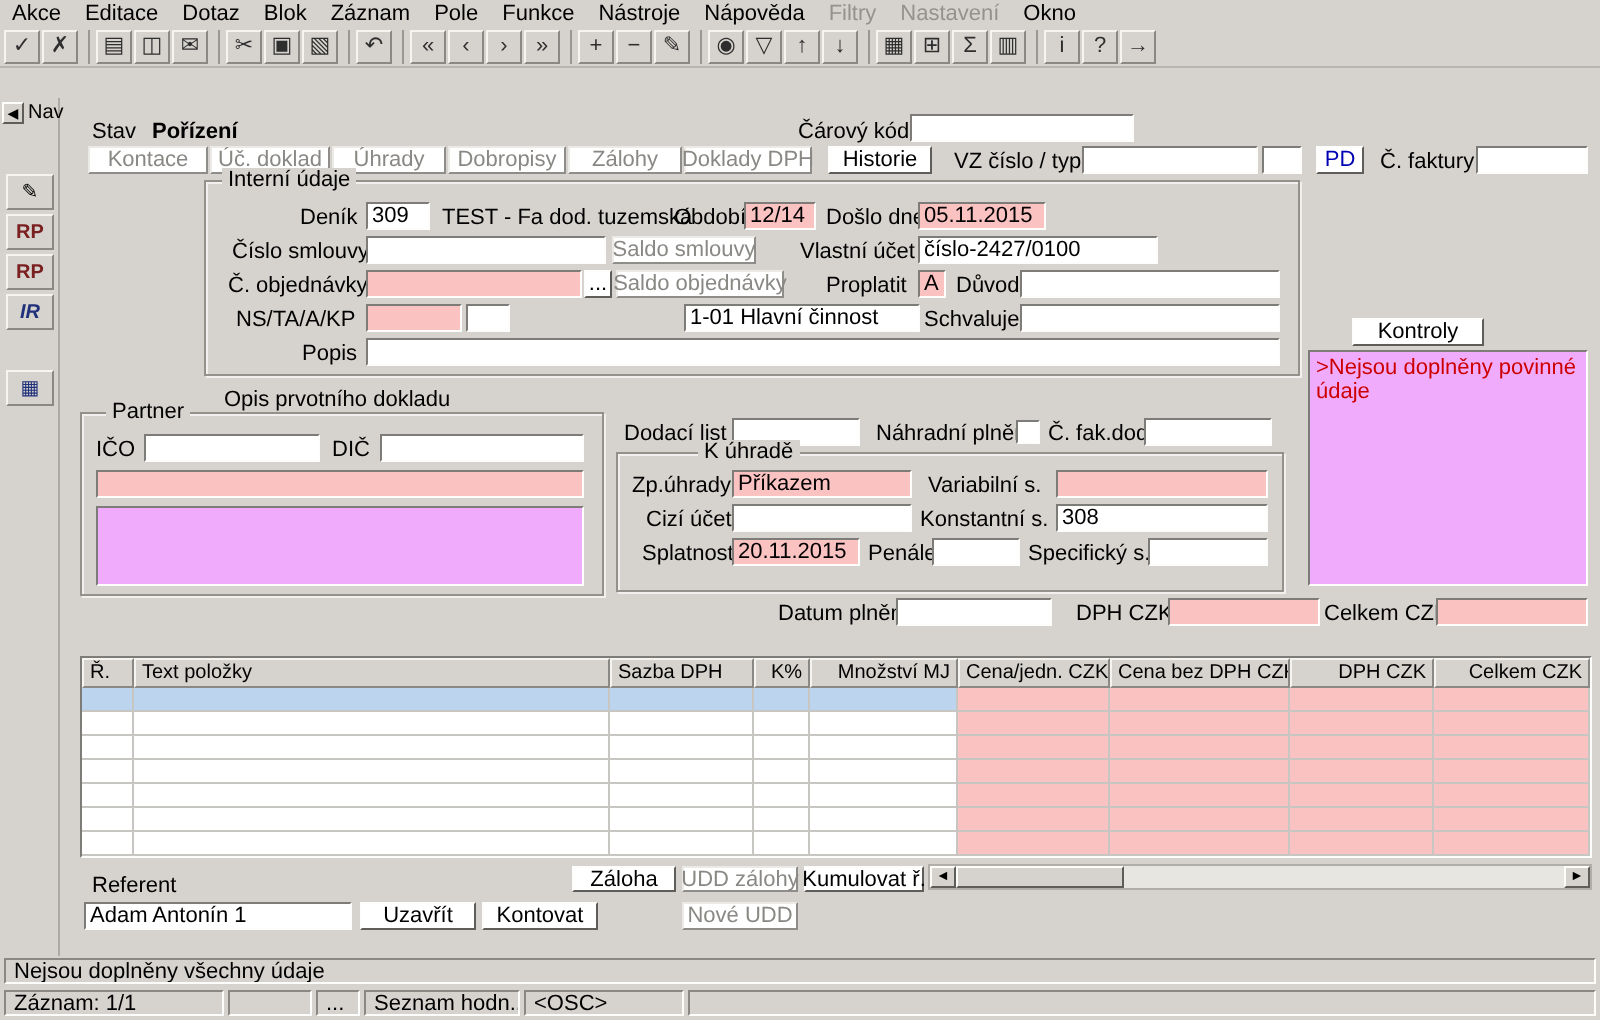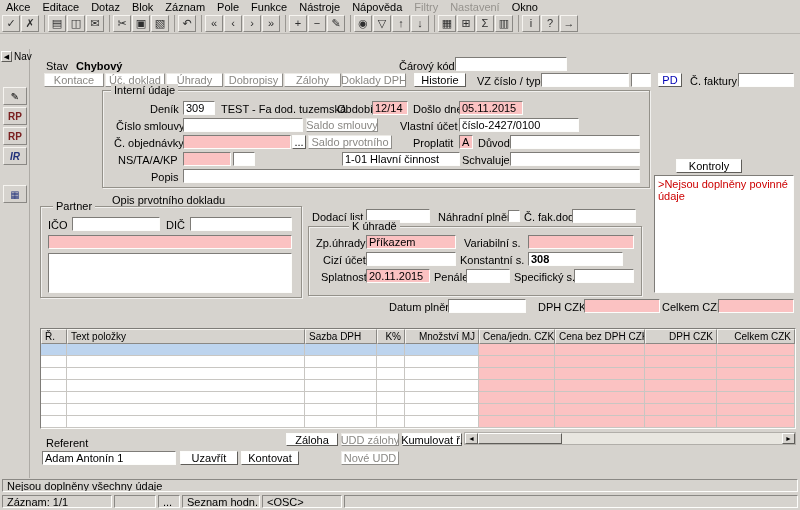--- a/index.html
+++ b/index.html
@@ -22,21 +22,21 @@
 .sideicon{position:absolute;left:3px;width:24px;height:18px;display:flex;align-items:center;justify-content:center;font-weight:bold;font-size:10px;background:#d6d3ce;border:1px solid;border-color:#f6f4f0 #8a8884 #8a8884 #f6f4f0;cursor:default}
 .lbl{position:absolute;white-space:nowrap;height:12px;line-height:12px}
 .b{font-weight:bold}
 .in{position:absolute;height:14px;border:1px solid;border-color:#7e7c78 #fdfdfb #fdfdfb #7e7c78;background:#fff;font:11px "Liberation Sans","DejaVu Sans",sans-serif;padding:0 2px;color:#000}
 .in.pink{background:#fbc2c2}
 .btn{position:absolute;height:14px;display:flex;align-items:center;justify-content:center;background:#ffffff;border:1px solid;border-color:#fdfdfb #5f5d59 #5f5d59 #fdfdfb;font-size:11px;white-space:nowrap;cursor:default}
 .btn.dis{color:#8a8884;border-color:#eceae6 #8f8d89 #8f8d89 #eceae6}
 .btn.blue{color:#0000b4;font-weight:normal}
 .gbox{position:absolute;border:1px solid #94918a;box-shadow:inset 1px 1px 0 rgba(255,255,255,.65),1px 1px 0 rgba(255,255,255,.65)}
 .glabel{position:absolute;top:-7px;left:8px;background:#d6d3ce;padding:0 3px;height:12px;line-height:12px;white-space:nowrap}
-.sunken{position:absolute;background:#ffffff;border:1px solid;border-color:#7e7c78 #fdfdfb #fdfdfb #7e7c78}
+.sunken{position:absolute;background:#f0abfc;border:1px solid;border-color:#7e7c78 #fdfdfb #fdfdfb #7e7c78}
 .chk{position:absolute;width:12px;height:12px;background:#fff;border:1px solid;border-color:#7e7c78 #fdfdfb #fdfdfb #7e7c78}
 .redmsg{display:block;padding:2px 3px;color:#cc0000;font-size:11px;line-height:12px}
 .table{position:absolute;left:40px;top:328px;width:756px;height:101px;border:1px solid;border-color:#7e7c78 #fdfdfb #fdfdfb #7e7c78;background:#fff;overflow:hidden}
 .thead{display:flex;height:15px;background:#d6d3ce}
 .th{height:15px;line-height:13px;padding:0 3px;border:1px solid;border-color:#f6f4f0 #8a8884 #8a8884 #f6f4f0;font-size:10px;overflow:hidden;white-space:nowrap;flex:none}
 .th.r{text-align:right}
 .tr{display:flex;height:12px}
 .td{height:12px;border-right:1px solid #c8c6c2;border-bottom:1px solid #c8c6c2;background:#fff;flex:none}
 .tr.sel .td{background:#bdd4ee}
 .td.pink{background:#fbc2c2 !important}
@@ -113,21 +113,21 @@
       <span>Nav</span>
     </div>
     <div class="sideicon" style="top:38px">✎</div>
     <div class="sideicon" style="top:58px;color:#7a2020">RP</div>
     <div class="sideicon" style="top:78px;color:#7a2020">RP</div>
     <div class="sideicon" style="top:98px;color:#20307a;font-style:italic">IR</div>
     <div class="sideicon" style="top:136px;color:#20307a">▦</div>
   </div>
 
   <span class="lbl" style="left:46px;top:60px">Stav</span>
-  <span class="lbl b" style="left:76px;top:60px">Chybový</span>
+  <span class="lbl b" style="left:76px;top:60px">Pořízení</span>
   <span class="lbl" style="left:399px;top:60px">Čárový kód</span>
   <input class="in" style="left: 455px; top: 57px; width: 112px;">
 
   <div class="btn dis" style="left:44px;top:73px;width:60px">Kontace</div>
   <div class="btn dis" style="left:105px;top:73px;width:60px">Úč. doklad</div>
   <div class="btn dis" style="left:166px;top:73px;width:57px">Úhrady</div>
   <div class="btn dis" style="left:224px;top:73px;width:59px">Dobropisy</div>
   <div class="btn dis" style="left:284px;top:73px;width:57px">Zálohy</div>
   <div class="btn dis" style="left:342px;top:73px;width:64px">Doklady DPH</div>
   <div class="btn" style="left:414px;top:73px;width:52px">Historie</div>
@@ -151,21 +151,21 @@
 
   <span class="lbl" style="left:116px;top:120px">Číslo smlouvy</span>
   <input class="in" style="left: 183px; top: 118px; width: 120px;">
   <div class="btn dis" style="left:306px;top:118px;width:72px">Saldo smlouvy</div>
   <span class="lbl" style="left:400px;top:120px">Vlastní účet</span>
   <input class="in" style="left: 459px; top: 118px; width: 120px;" value="číslo-2427/0100">
 
   <span class="lbl" style="left:114px;top:137px">Č. objednávky</span>
   <input class="in pink" style="left: 183px; top: 135px; width: 108px;">
   <div class="btn" style="left:292px;top:135px;width:14px">...</div>
-  <div class="btn dis" style="left:308px;top:135px;width:84px">Saldo prvotního</div>
+  <div class="btn dis" style="left:308px;top:135px;width:84px">Saldo objednávky</div>
   <span class="lbl" style="left:413px;top:137px">Proplatit</span>
   <input class="in pink" style="left: 459px; top: 135px; width: 14px;" value="A">
   <span class="lbl" style="left:478px;top:137px">Důvod</span>
   <input class="in" style="left: 510px; top: 135px; width: 130px;">
 
   <span class="lbl" style="left:118px;top:154px">NS/TA/A/KP</span>
   <input class="in pink" style="left: 183px; top: 152px; width: 48px;">
   <input class="in" style="left: 233px; top: 152px; width: 22px;">
   <input class="in" style="left: 342px; top: 152px; width: 118px;" value="1-01 Hlavní činnost">
   <span class="lbl" style="left:462px;top:154px">Schvaluje</span>
@@ -196,21 +196,21 @@
   <div class="gbox" style="left:308px;top:226px;width:334px;height:70px">
     <span class="glabel" style="left:40px">K úhradě</span>
   </div>
   <span class="lbl" style="left:316px;top:237px">Zp.úhrady</span>
   <input class="in pink" style="left: 366px; top: 235px; width: 90px;" value="Příkazem">
   <span class="lbl" style="left:464px;top:237px">Variabilní s.</span>
   <input class="in pink" style="left: 528px; top: 235px; width: 106px;">
   <span class="lbl" style="left:323px;top:254px">Cizí účet</span>
   <input class="in" style="left: 366px; top: 252px; width: 90px;">
   <span class="lbl" style="left:460px;top:254px">Konstantní s.</span>
-  <input class="in" style="left: 528px; top: 252px; width: 95px; font-weight: bold;" value="308">
+  <input class="in" style="left: 528px; top: 252px; width: 106px;" value="308">
   <span class="lbl" style="left:321px;top:271px">Splatnost</span>
   <input class="in pink" style="left: 366px; top: 269px; width: 64px;" value="20.11.2015">
   <span class="lbl" style="left:434px;top:271px">Penále</span>
   <input class="in" style="left: 466px; top: 269px; width: 44px;">
   <span class="lbl" style="left:514px;top:271px">Specifický s.</span>
   <input class="in" style="left: 574px; top: 269px; width: 60px;">
 
   <div class="btn" style="left:676px;top:159px;width:66px">Kontroly</div>
   <div class="sunken" style="left:654px;top:175px;width:140px;height:118px">
     <span class="redmsg">&gt;Nejsou doplněny povinné údaje</span>

